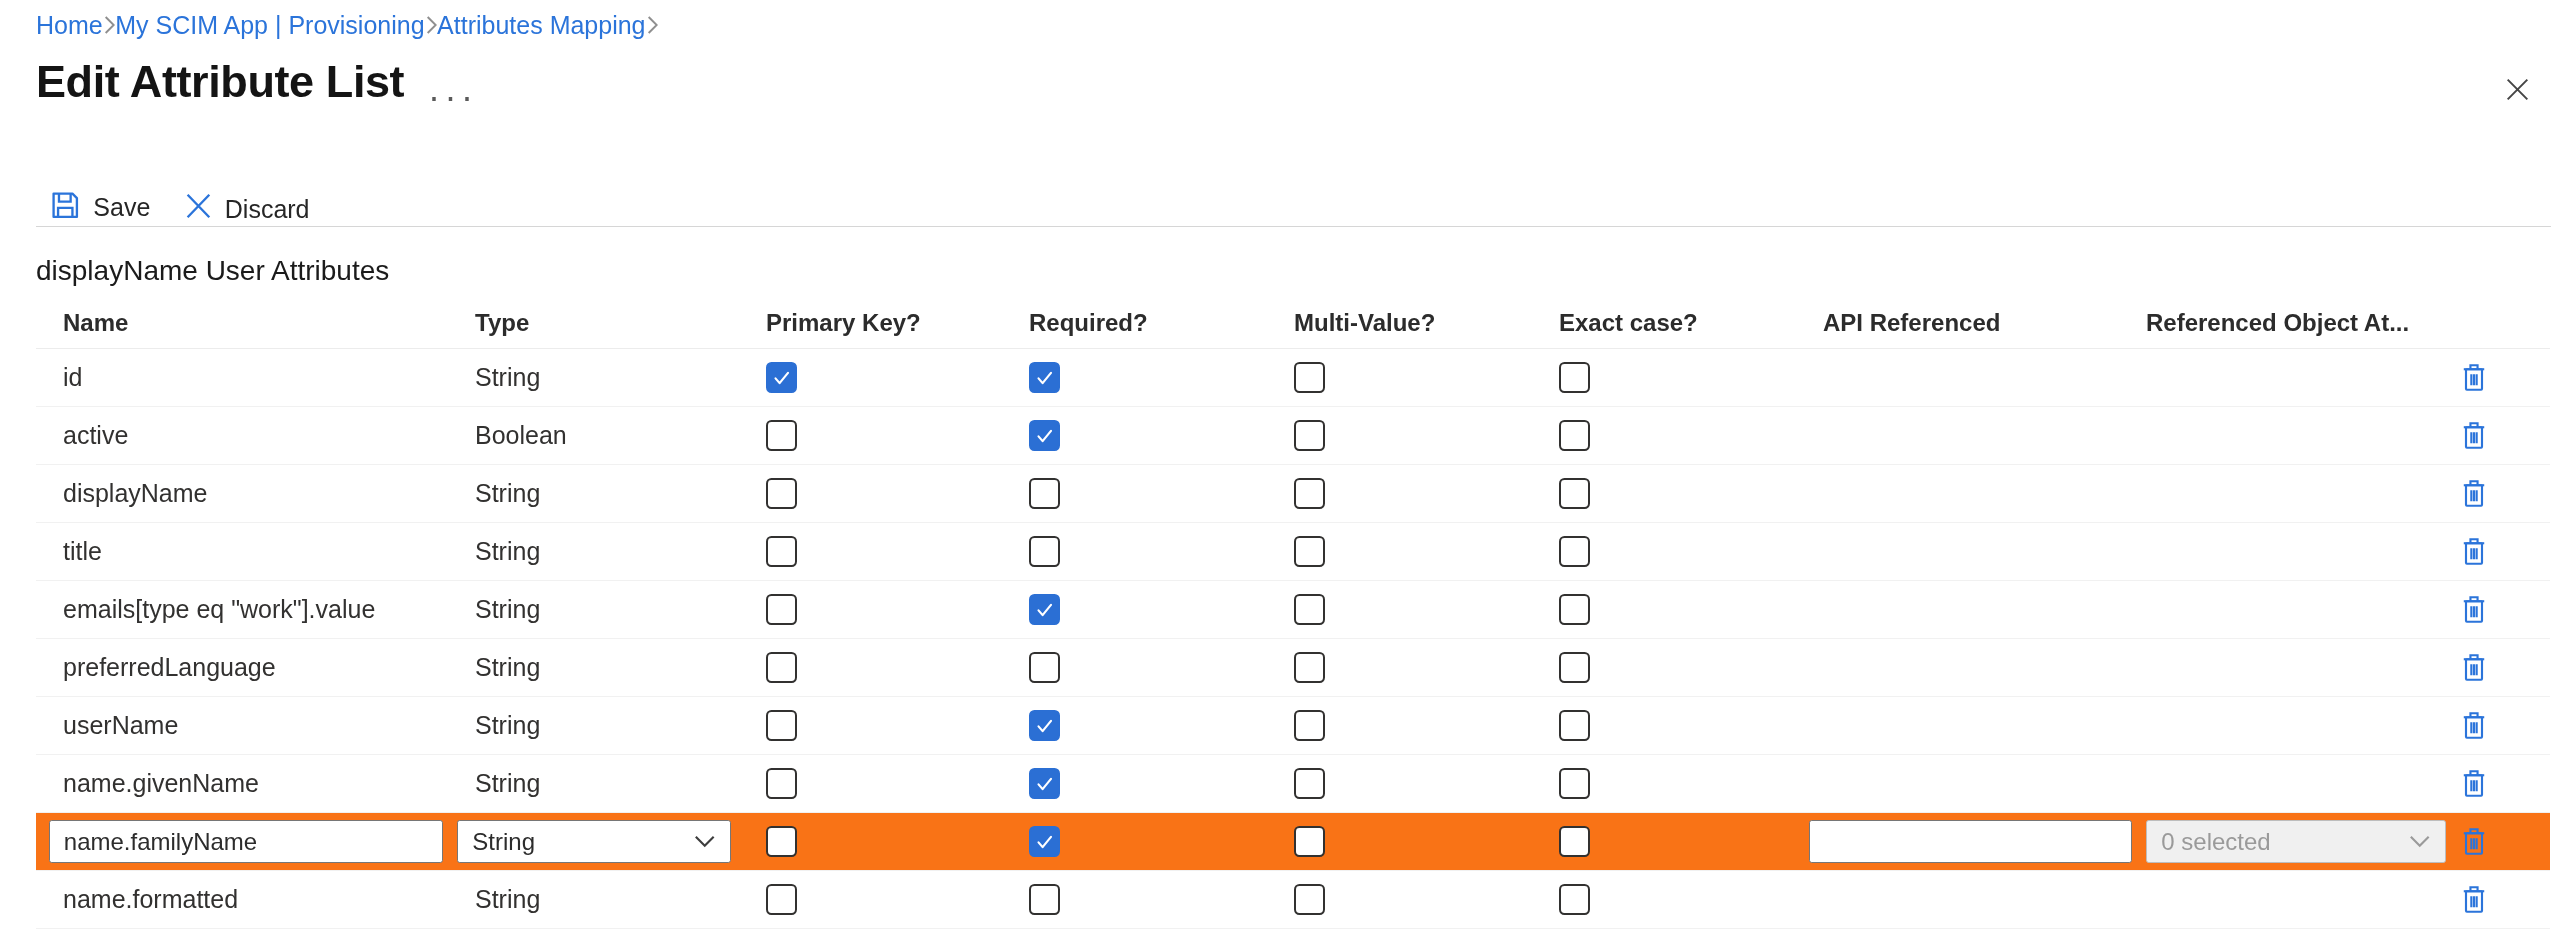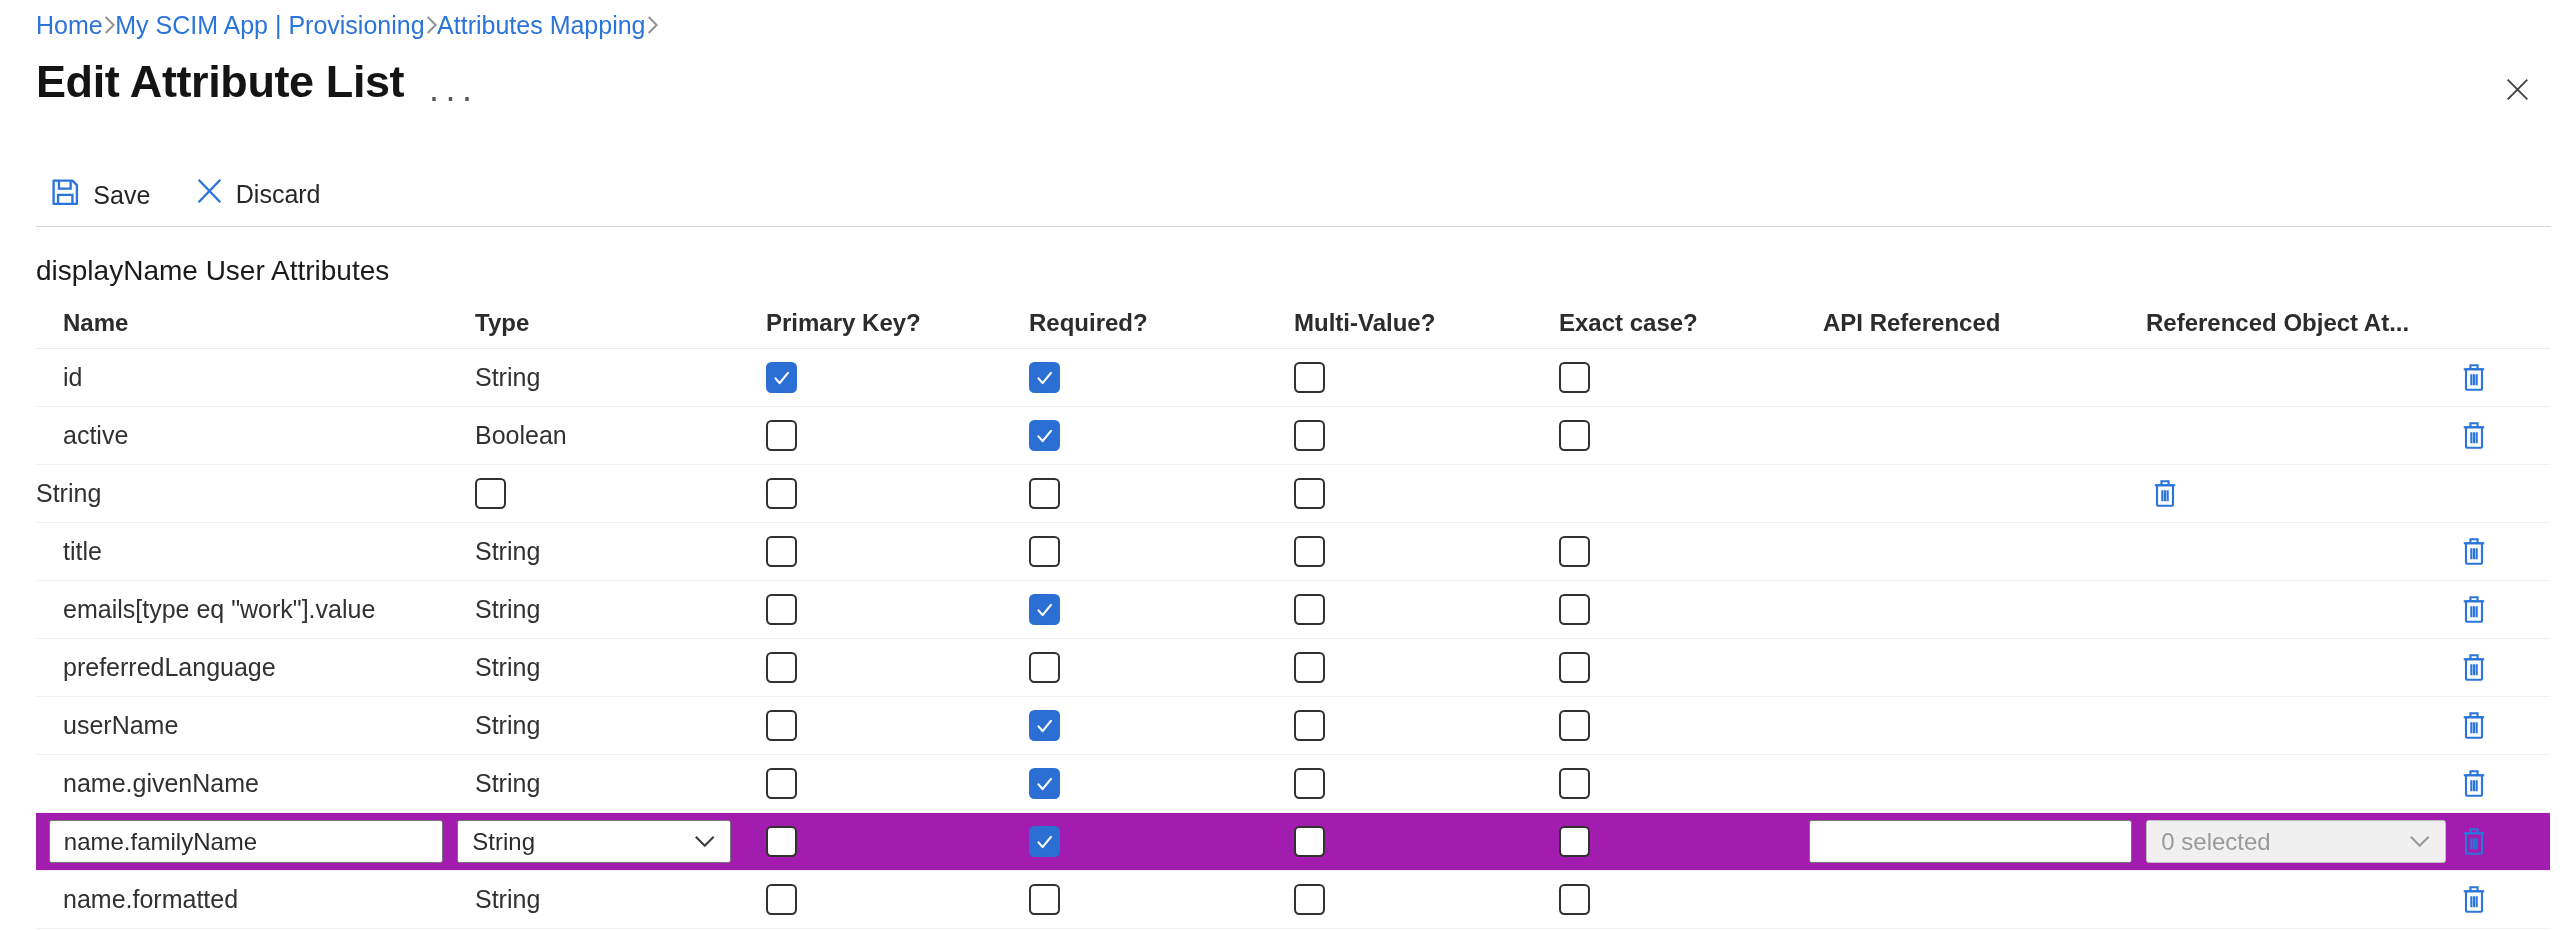--- a/index.html
+++ b/index.html
@@ -10,34 +10,34 @@
   .breadcrumb { position:absolute; top:10.8px; left:36px; display:flex; align-items:center; font-size:25px; }
   .breadcrumb a { color:#2b74da; text-decoration:none; cursor:pointer; }
   .crumb-sep { display:flex; align-items:center; }
 
   
   .page-title { position:absolute; top:56px; left:36px; font-size:45px; font-weight:700; color:#141414; letter-spacing:-0.4px; }
   .more-dots { position:absolute; top:79px; left:428px; font-size:36px; color:#5a5a5a; letter-spacing:4.5px; line-height:1; cursor:pointer; }
   .close-btn { position:absolute; top:77px; right:45px; width:27px; height:27px; background:none; border:none; cursor:pointer; }
 
   
-  .toolbar { position:absolute; top:177px; left:36px; right:25px; height:50px; display:flex; align-items:flex-start; gap:45px; padding-left:14.3px; border-bottom:1.8px solid #d6d6d6; }
+  .toolbar { position:absolute; top:177px; left:36px; right:25px; height:50px; display:flex; align-items:flex-end; gap:34px; padding-left:14.3px; border-bottom:1.8px solid #d6d6d6; }
   .tb-btn { display:flex; align-items:center; gap:12.5px; background:none; border:none; font-family:inherit; font-size:25px; color:#262626; cursor:pointer; }
 
   
   .section-heading { position:absolute; top:255px; left:36px; font-size:28px; color:#1b1b1b; }
 
   
   .attr-table { position:absolute; top:298px; left:36px; width:2514px; }
   .grid { display:grid; grid-template-columns:439px 291px 263px 265px 265px 264px 323px 309px 94px; align-items:center; }
   .thead { height:51px; border-bottom:1.8px solid #ececec; font-size:24px; font-weight:700; color:#2c2c2c; }
   .thead .cell-name { padding-left:27px; }
   .row { height:58px; border-bottom:1.3px solid #f1f1f1; font-size:25px; color:#323130; }
   .row .cell-name { padding-left:27px; }
-  .row.editing { background:#a21caf; }
+  .row.editing { background:#f97316; }
   .row.editing .cell-name { padding-left:0; }
   .cell { display:flex; align-items:center; }
 
   
   .cb { width:30.5px; height:30.5px; border:2.7px solid #323130; border-radius:5.4px; background:#fff; cursor:pointer; display:flex; align-items:center; justify-content:center; }
   .cb.checked { background:#2b6fd4; border-color:#2b6fd4; }
 
   
   .text-input { height:43px; border:1.8px solid #767676; border-radius:2.7px; background:#fff; font-family:inherit; font-size:24px; color:#2c2c2c; padding:0 14.3px; outline:none; }
   .name-input { width:394px; margin-left:12.5px; }
@@ -187,20 +187,23 @@
             <svg width="24" height="30.5" viewBox="0 0 27 34" fill="none" stroke="#2b74da" stroke-width="2.4">
               <path d="M9.5 7.5V3.5h8v4"></path>
               <path d="M2 8h23"></path>
               <rect x="4.5" y="8" width="18" height="23" rx="1"></rect>
               <path d="M10.5 13.5V26M13.5 13.5V26M16.5 13.5V26"></path>
             </svg>
           </button>
         </div>
       </div>
       <div class="grid row">
+        <div class="cell cell-name">
+          <span>displayName</span>
+        </div>
         <div class="cell cell-type">
           <span>String</span>
         </div>
         <div class="cell cell-cb">
           <div class="cb" role="checkbox" aria-checked="false"></div>
         </div>
         <div class="cell cell-cb">
           <div class="cb" role="checkbox" aria-checked="false"></div>
         </div>
         <div class="cell cell-cb">

